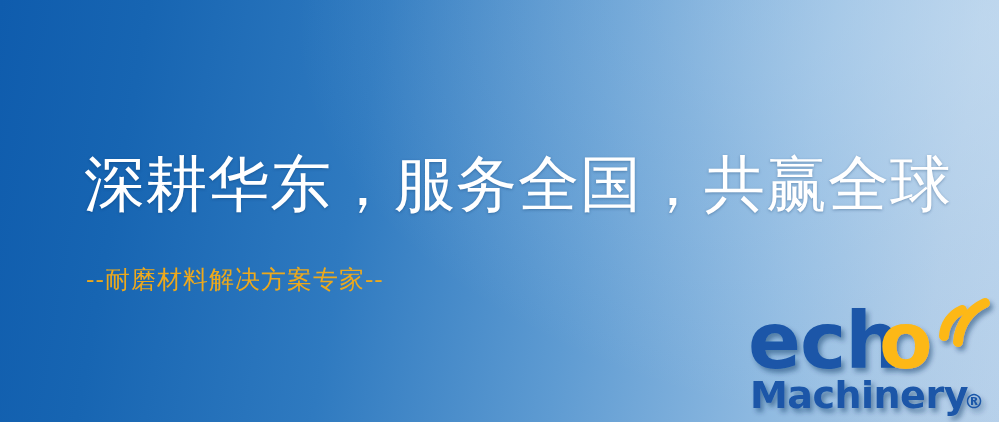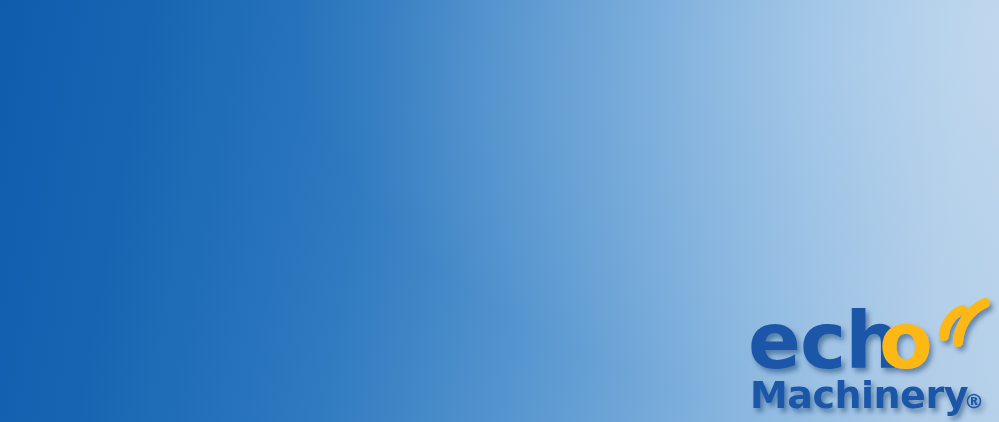--- a/index.html
+++ b/index.html
@@ -78,21 +78,23 @@
     display: block;
     width: 251px;
     height: 126px;
   }
 </style>
 </head>
 <body>
 
 <div class="banner">
 
+  <div class="headline">深耕华东，服务全国，共赢全球</div>
 
+  <div class="subhead">--耐磨材料解决方案专家--</div>
 
   <div class="logo">
     <svg viewBox="0 0 251 126" xmlns="http://www.w3.org/2000/svg" aria-hidden="true">
       <defs>
         <filter id="dropsh" x="-25%" y="-25%" width="160%" height="170%">
           <feDropShadow dx="3" dy="4" stdDeviation="2.4" flood-color="#0b2f5c" flood-opacity="0.45"></feDropShadow>
         </filter>
       </defs>
 
       <g filter="url(#dropsh)">

